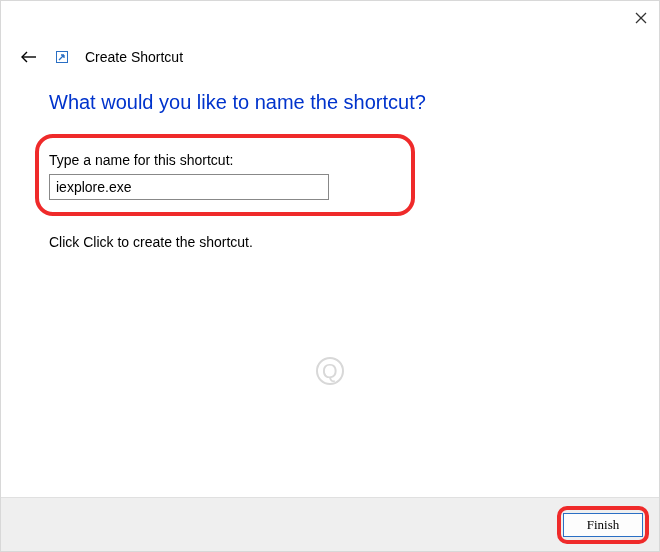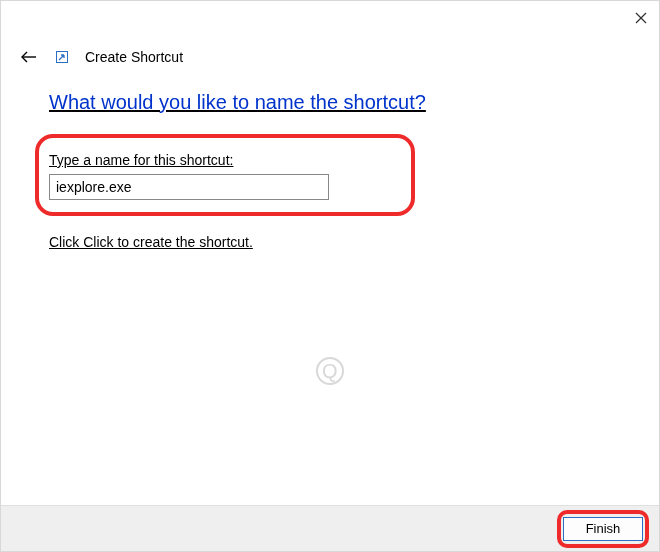--- a/index.html
+++ b/index.html
@@ -11,28 +11,28 @@
       position: relative;
       overflow: hidden;
     }
     .window { width: 100%; height: 100%; border: 1px solid #d8d8d8; display: flex; flex-direction: column; }
     .titlebar { height: 34px; display: flex; align-items: center; justify-content: flex-end; padding-right: 6px; }
     .close-icon { width: 24px; height: 24px; display: flex; align-items: center; justify-content: center; cursor: pointer; color: #333; }
     .header { display: flex; align-items: center; padding: 12px 18px 10px 18px; gap: 16px; }
     .back-arrow { cursor: pointer; width: 20px; height: 20px; display: flex; align-items: center; justify-content: center; color: #000; }
     .shortcut-overlay { width: 14px; height: 14px; display: flex; align-items: center; justify-content: center; }
     .header-title { font-size: 14px; color: #000; }
-    .content { flex: 1; padding: 14px 48px 0 48px; position: relative; text-decoration: underline; }
+    .content { flex: 1; padding: 14px 48px 0 48px; position: relative; }
     .main-heading { font-size: 20px; color: #0033cc; margin-bottom: 28px; font-weight: 400; }
     .field-group { position: relative; margin-bottom: 34px; }
     .field-label { font-size: 14px; color: #000; display: block; margin-bottom: 6px; margin-top: 38px; }
     .shortcut-input { width: 280px; height: 26px; border: 1px solid #888; padding: 2px 6px; font-size: 14px; font-family: inherit; color: #000; }
     .instruction-text { font-size: 14px; color: #000; }
     .hl-red-1 { position: absolute; border: 4px solid #ef2a2a; border-radius: 18px; pointer-events: none; left: -14px; top: -18px; width: 380px; height: 82px; }
-    .footer { height: 46px; border-top: 1px solid #e0e0e0; background: #efefef; display: flex; align-items: center; justify-content: flex-end; padding: 0 16px; gap: 10px; }
+    .footer { height: 54px; border-top: 1px solid #e0e0e0; background: #efefef; display: flex; align-items: center; justify-content: flex-end; padding: 0 16px; gap: 10px; font-family: Liberation Serif, serif; }
     .btn { min-width: 80px; height: 24px; font-size: 13px; font-family: inherit; background: #fdfdfd; border: 1px solid #adadad; cursor: pointer; padding: 0 14px; }
     .btn.finish { border: 1px solid #2a6fc4; }
     .btn-wrap-highlight { position: relative; }
     .hl-red-2 { position: absolute; border: 4px solid #ef2a2a; border-radius: 10px; pointer-events: none; left: -6px; top: -7px; right: -6px; bottom: -7px; }
     .watermark { position: absolute; top: 280px; left: 50%; transform: translateX(-50%); color: #d8d8d8; font-size: 26px; font-weight: 400; letter-spacing: .5px; pointer-events: none; display: flex; align-items: center; gap: 4px; }
     .watermark .qmark { border: 2px solid #d8d8d8; border-radius: 50%; width: 28px; height: 28px; display:inline-flex; align-items:center; justify-content:center; font-size: 20px; }
   </style>
 </head>
 <body>
 

